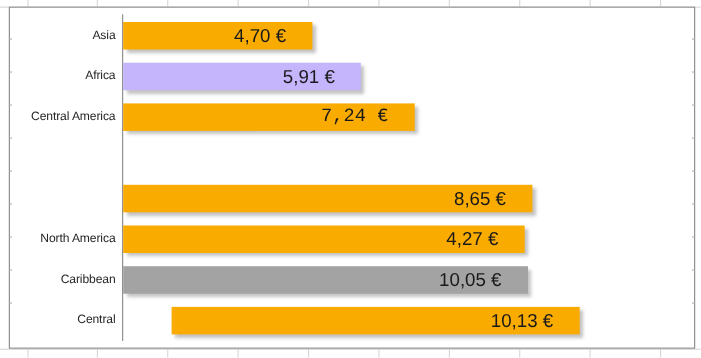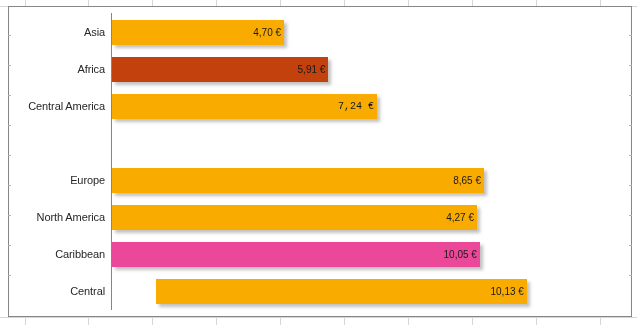--- a/index.html
+++ b/index.html
@@ -93,25 +93,25 @@
     height: 25px;
   }
   .bar {
     position: relative;
     height: 25px;
     background: #F9AB00;
     box-shadow: 3px 3px 3px rgba(120,120,120,0.45);
   }
   .bar-value {
     position: absolute;
-    right: 3px;
+    right: 24px;
     top: 0;
     height: 25px;
     line-height: 25px;
-    font-size: 10px;
+    font-size: 17px;
     color: #1a1a1a;
     white-space: nowrap;
   }
 
   
   .frame-tick {
     position: absolute;
     left: -1px;
     width: 3px;
     height: 1px;
@@ -173,58 +173,57 @@
       <div class="bar-wrap" style="width: 172.074px;">
         <div class="bar" style="background: rgb(249, 171, 0);">
           <span class="bar-value">4,70 €</span>
         </div>
       </div>
     </div>
 
     <div class="row" style="top:44px">
       <div class="cat-label">Africa</div>
       <div class="bar-wrap" style="width: 216.374px;">
-        <div class="bar" style="background: #c2410c;">
+        <div class="bar" style="background: #c4b5fd;">
           <span class="bar-value">5,91 €</span>
         </div>
       </div>
     </div>
 
     <div class="row" style="top:81px">
       <div class="cat-label">Central America</div>
       <div class="bar-wrap" style="width: 265.068px; font-family: Liberation Mono, monospace;">
         <div class="bar" style="background: rgb(249, 171, 0);">
           <span class="bar-value">7,24 €</span>
         </div>
       </div>
     </div>
 
 
     <div class="row" style="top:155px">
-      <div class="cat-label">Europe</div>
       <div class="bar-wrap" style="width: 372px;">
         <div class="bar" style="background: rgb(249, 171, 0);">
           <span class="bar-value">8,65 €</span>
         </div>
       </div>
     </div>
 
     <div class="row" style="top:192px">
       <div class="cat-label">North America</div>
       <div class="bar-wrap" style="width: 365.017px;">
         <div class="bar" style="background: rgb(249, 171, 0);">
           <span class="bar-value">4,27 €</span>
         </div>
       </div>
     </div>
 
     <div class="row" style="top:229px">
       <div class="cat-label">Caribbean</div>
       <div class="bar-wrap" style="width: 367.946px;">
-        <div class="bar" style="background: #ec4899;">
+        <div class="bar" style="background: #a3a3a3;">
           <span class="bar-value">10,05 €</span>
         </div>
       </div>
     </div>
 
     <div class="row" style="top:266px">
       <div class="cat-label">Central</div>
       <div class="bar-wrap" style="width: 370.875px; padding-left: 44px;">
         <div class="bar" style="background: rgb(249, 171, 0);">
           <span class="bar-value">10,13 €</span>

